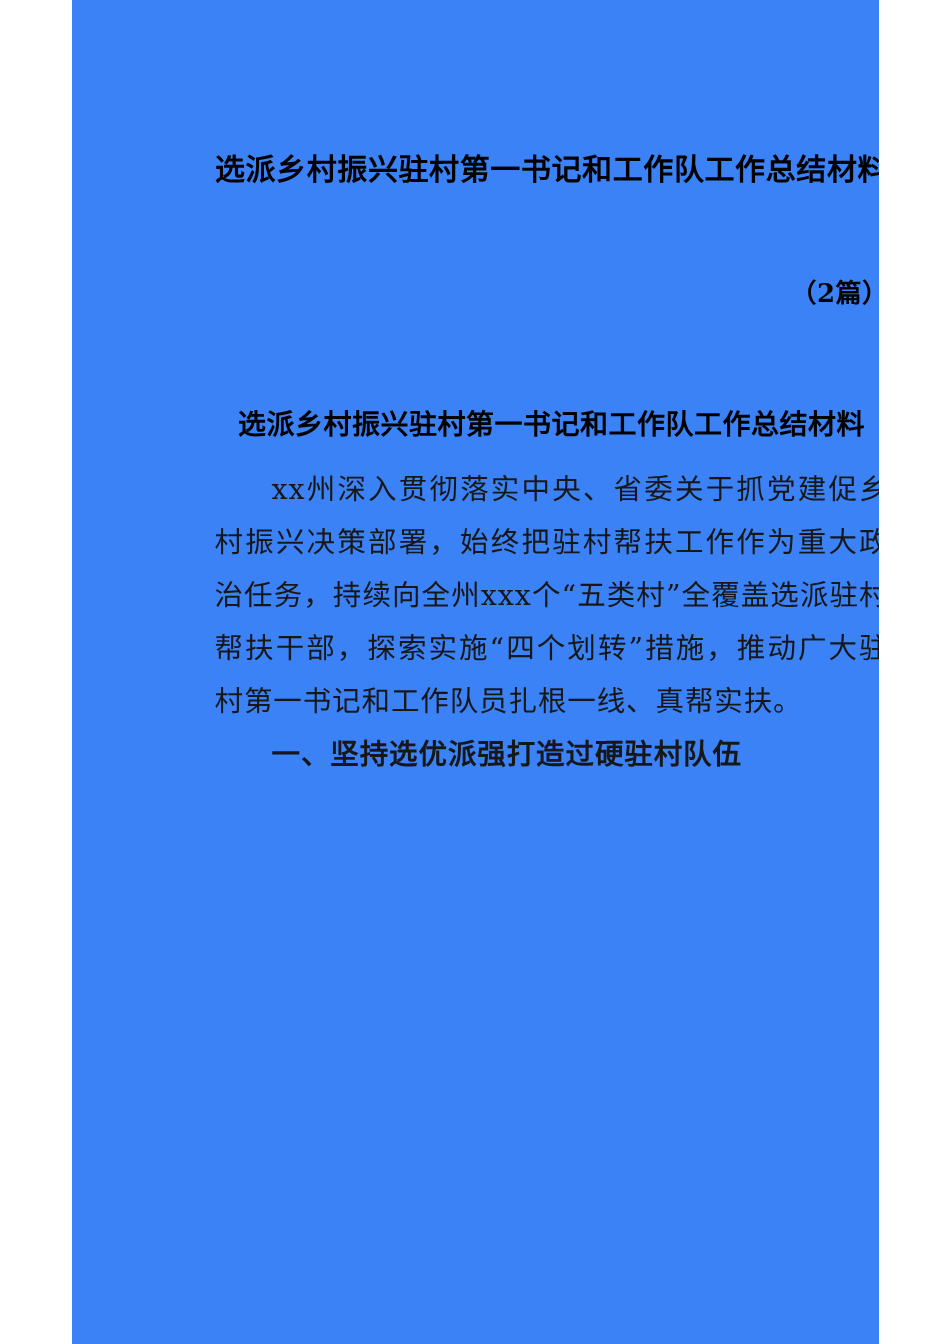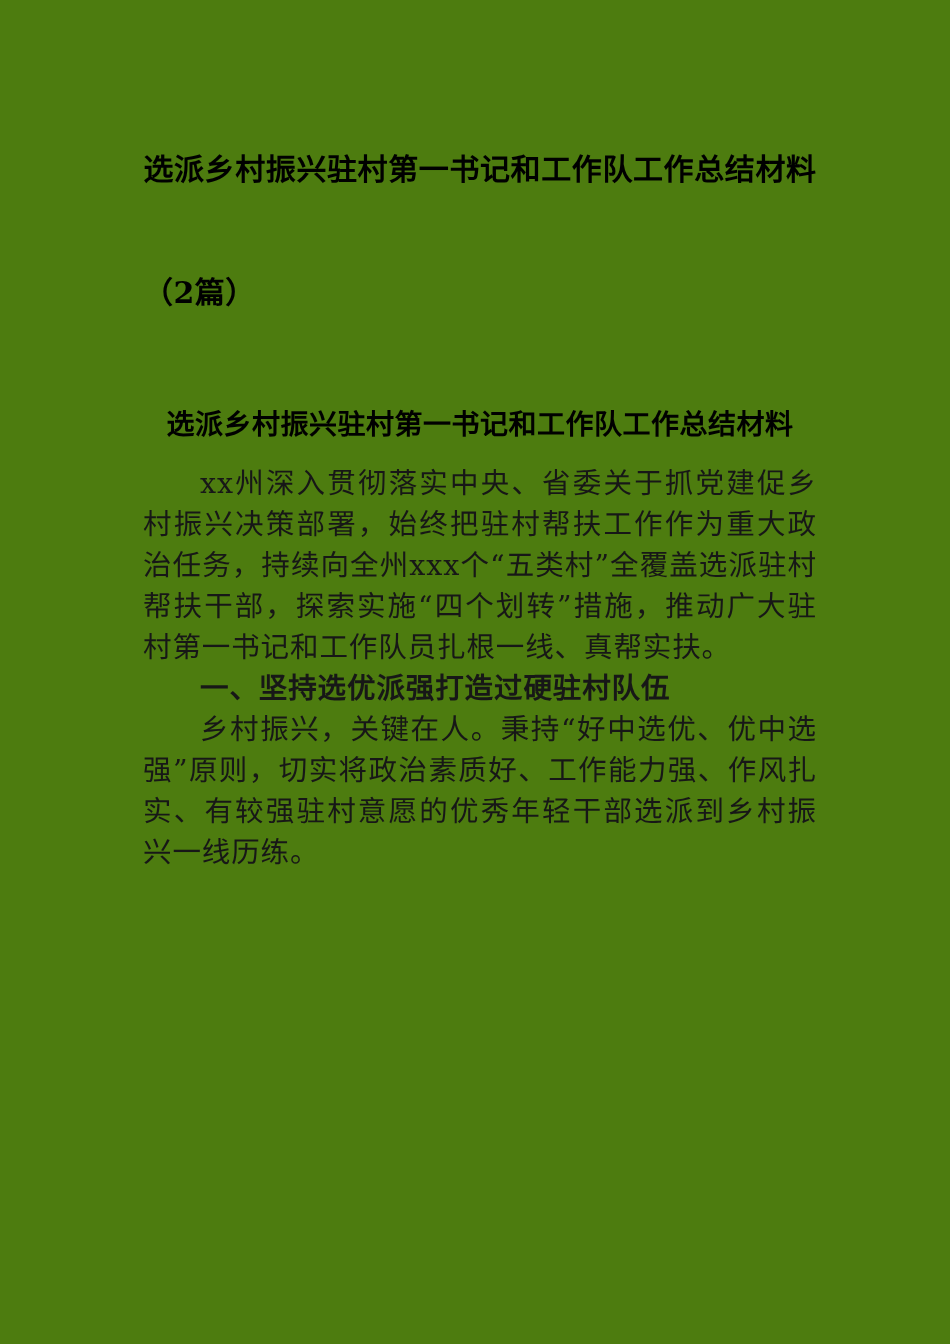--- a/index.html
+++ b/index.html
@@ -3,24 +3,24 @@
 <meta charset="utf-8">
 <title>选派乡村振兴驻村第一书记和工作队工作总结材料</title>
 <style>
   html, body {
     margin: 0;
     padding: 0;
     background: #ffffff;
   }
   .page {
     position: relative;
-    width: 950px;
+    width: 807px;
     height: 1344px;
     margin: 0 auto;
-    background: #4d7c0f;
+    background: #3b82f6;
     overflow: hidden;
     box-sizing: border-box;
     font-family: "DejaVu Serif", "Liberation Serif", serif;
     color: #1a1a1a;
   }
   .content {
     position: absolute;
     left: 143px;
     top: 0;
     width: 674px;
@@ -37,22 +37,22 @@
     letter-spacing: 0.6px;
     font-family: "DejaVu Serif", "Liberation Serif", serif;
     color: #000000;
     white-space: nowrap;
   }
 
   
   .doc-count {
     margin: 0;
     padding-top: 79px;
-    text-align: left;
-    font-size: 30px;
+    text-align: right;
+    font-size: 26px;
     line-height: 44px;
     font-weight: 700;
     color: #000000;
     letter-spacing: 0.5px;
   }
 
   
   .article-heading {
     margin: 0;
     padding-top: 88px;
@@ -65,21 +65,21 @@
     white-space: nowrap;
   }
 
   
   .body-block {
     padding-top: 16px;
   }
   p.para {
     margin: 0;
     font-size: 28.5px;
-    line-height: 41px;
+    line-height: 53px;
     text-align: justify;
     text-justify: inter-ideograph;
     text-indent: 2em;
     letter-spacing: 0.9px;
     color: #171717;
     font-family: "DejaVu Serif", "Liberation Serif", serif;
     word-break: break-all;
   }
   p.para.section-title {
     text-indent: 2em;
@@ -94,17 +94,16 @@
 
     <h1 class="doc-title">选派乡村振兴驻村第一书记和工作队工作总结材料</h1>
 
     <p class="doc-count">（2篇）</p>
 
     <h2 class="article-heading">选派乡村振兴驻村第一书记和工作队工作总结材料</h2>
 
     <div class="body-block">
       <p class="para">xx州深入贯彻落实中央、省委关于抓党建促乡村振兴决策部署，始终把驻村帮扶工作作为重大政治任务，持续向全州xxx个“五类村”全覆盖选派驻村帮扶干部，探索实施“四个划转”措施，推动广大驻村第一书记和工作队员扎根一线、真帮实扶。</p>
       <p class="para section-title">一、坚持选优派强打造过硬驻村队伍</p>
-      <p class="para">乡村振兴，关键在人。秉持“好中选优、优中选强”原则，切实将政治素质好、工作能力强、作风扎实、有较强驻村意愿的优秀年轻干部选派到乡村振兴一线历练。</p>
     </div>
 
   </div>
 </div>
 
 </body></html>

